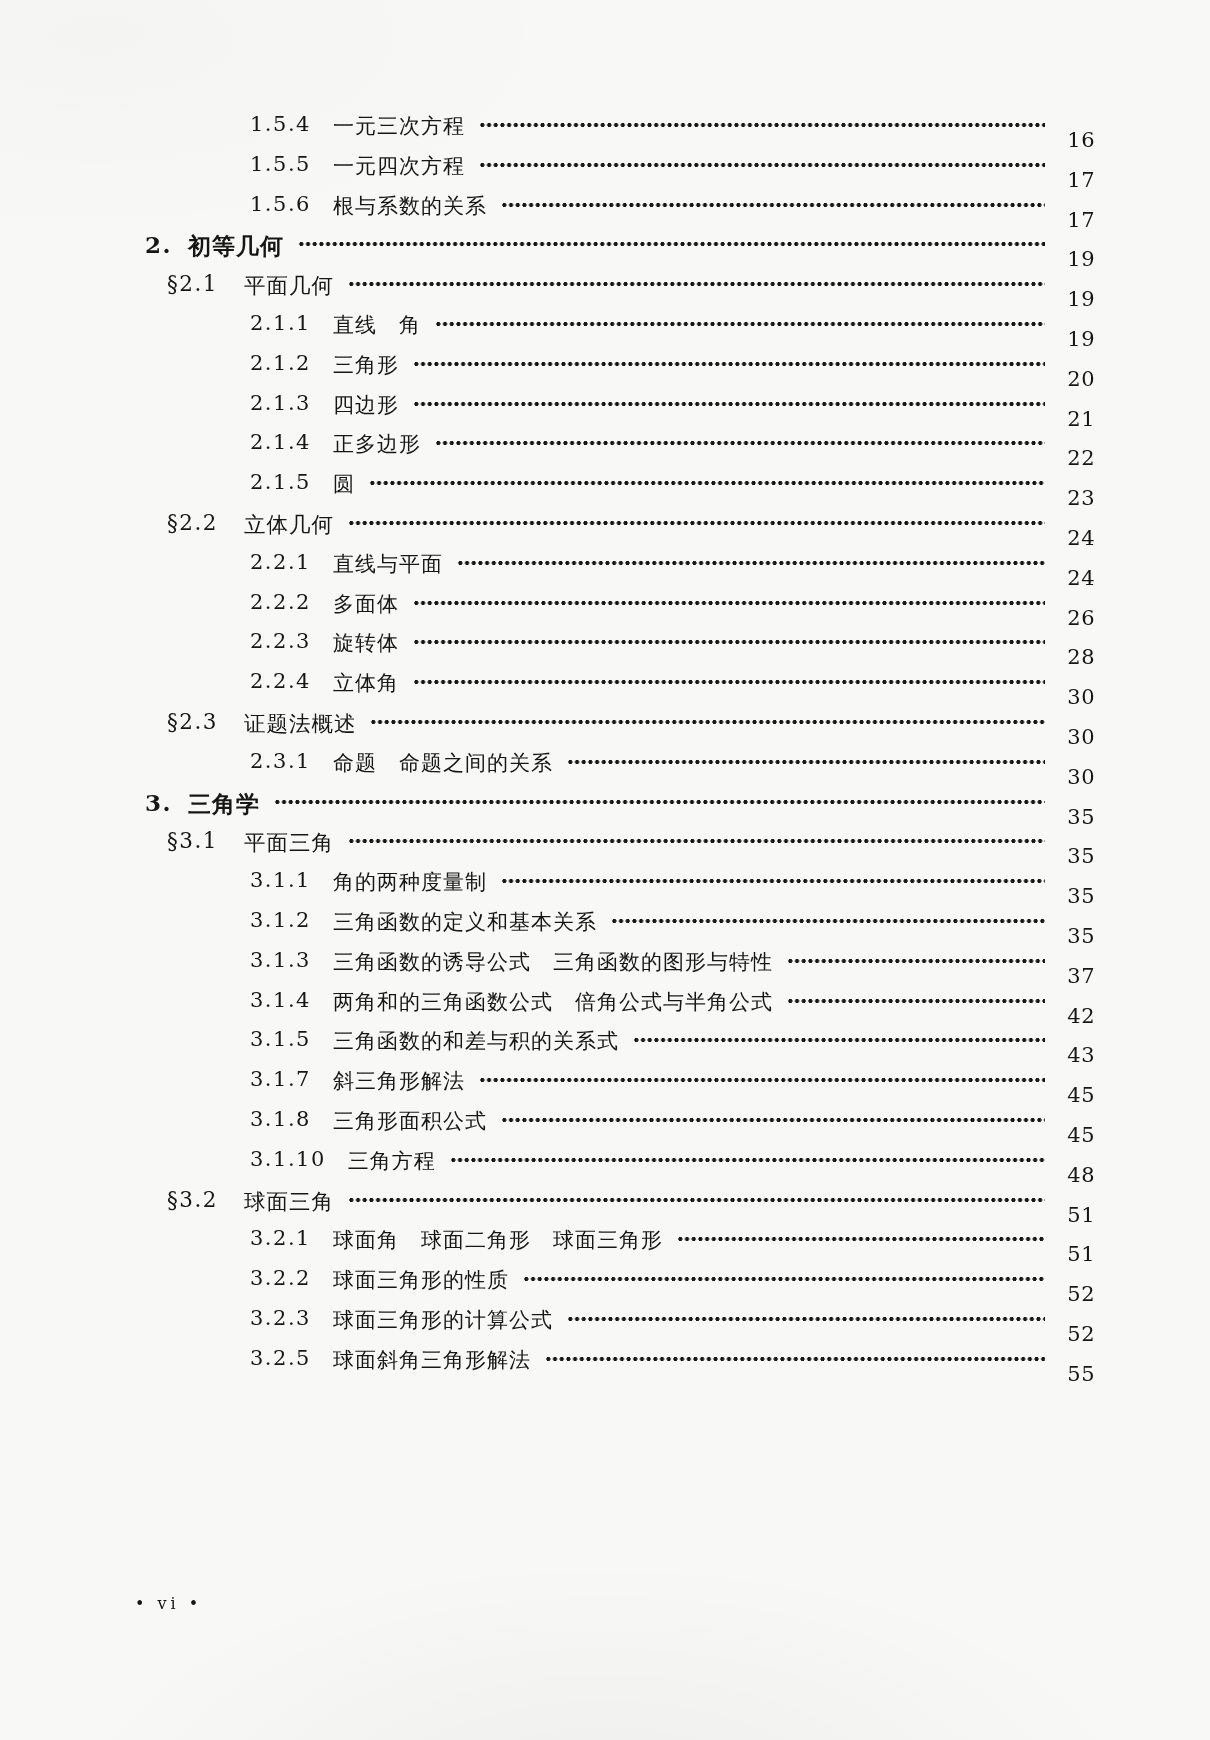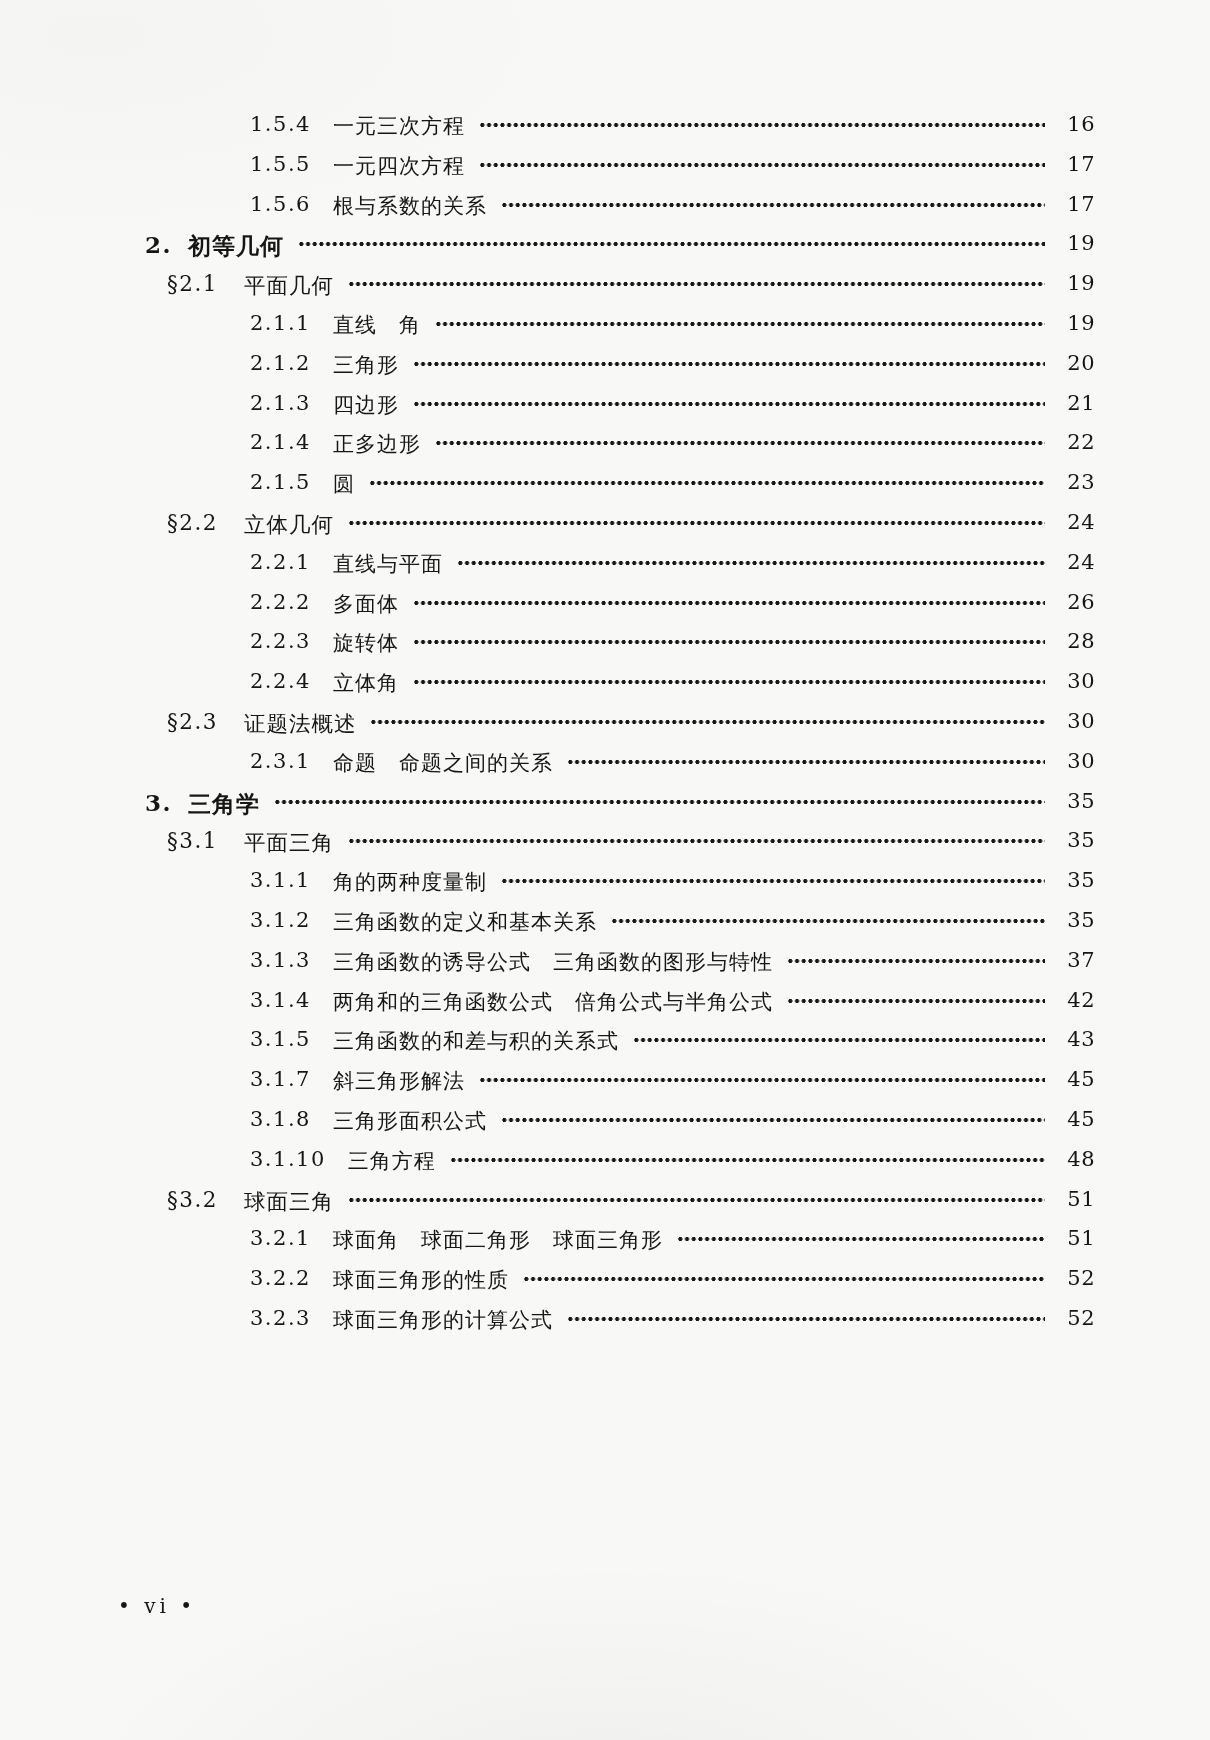--- a/index.html
+++ b/index.html
@@ -47,27 +47,28 @@
     background-repeat:repeat-x;
   }
 
   .pg {
     flex:0 0 auto;
     width:38px;
     text-align:right;
     font-size:21px;
     font-weight:normal;
     letter-spacing:0.5px;
+    margin-top:16px;
   }
 
   .footer {
     position:absolute;
-    left:118px;
+    left:135px;
     top:1594px;
-    font-size:20px;
+    font-size:16px;
     letter-spacing:4px;
   }
 </style>
 </head>
 <body style="--paper: #f8f8f6; --ink: #161616;">
 
 <div class="page">
 
   <div class="toc">
       <div class="row sub">
@@ -249,17 +250,23 @@
     <span class="title">球面三角形的性质</span>
     <span class="leader"></span>
     <span class="pg">52</span>
   </div>
       <div class="row sub">
     <span class="num">3.2.3</span>
     <span class="title">球面三角形的计算公式</span>
     <span class="leader"></span>
     <span class="pg">52</span>
   </div>
+      <div class="row sub">
+    <span class="num">3.2.5</span>
+    <span class="title">球面斜角三角形解法</span>
+    <span class="leader"></span>
+    <span class="pg">55</span>
+  </div>
     </div>
 
   <div class="footer">• vi •</div>
 
 </div>
 
 </body></html>

